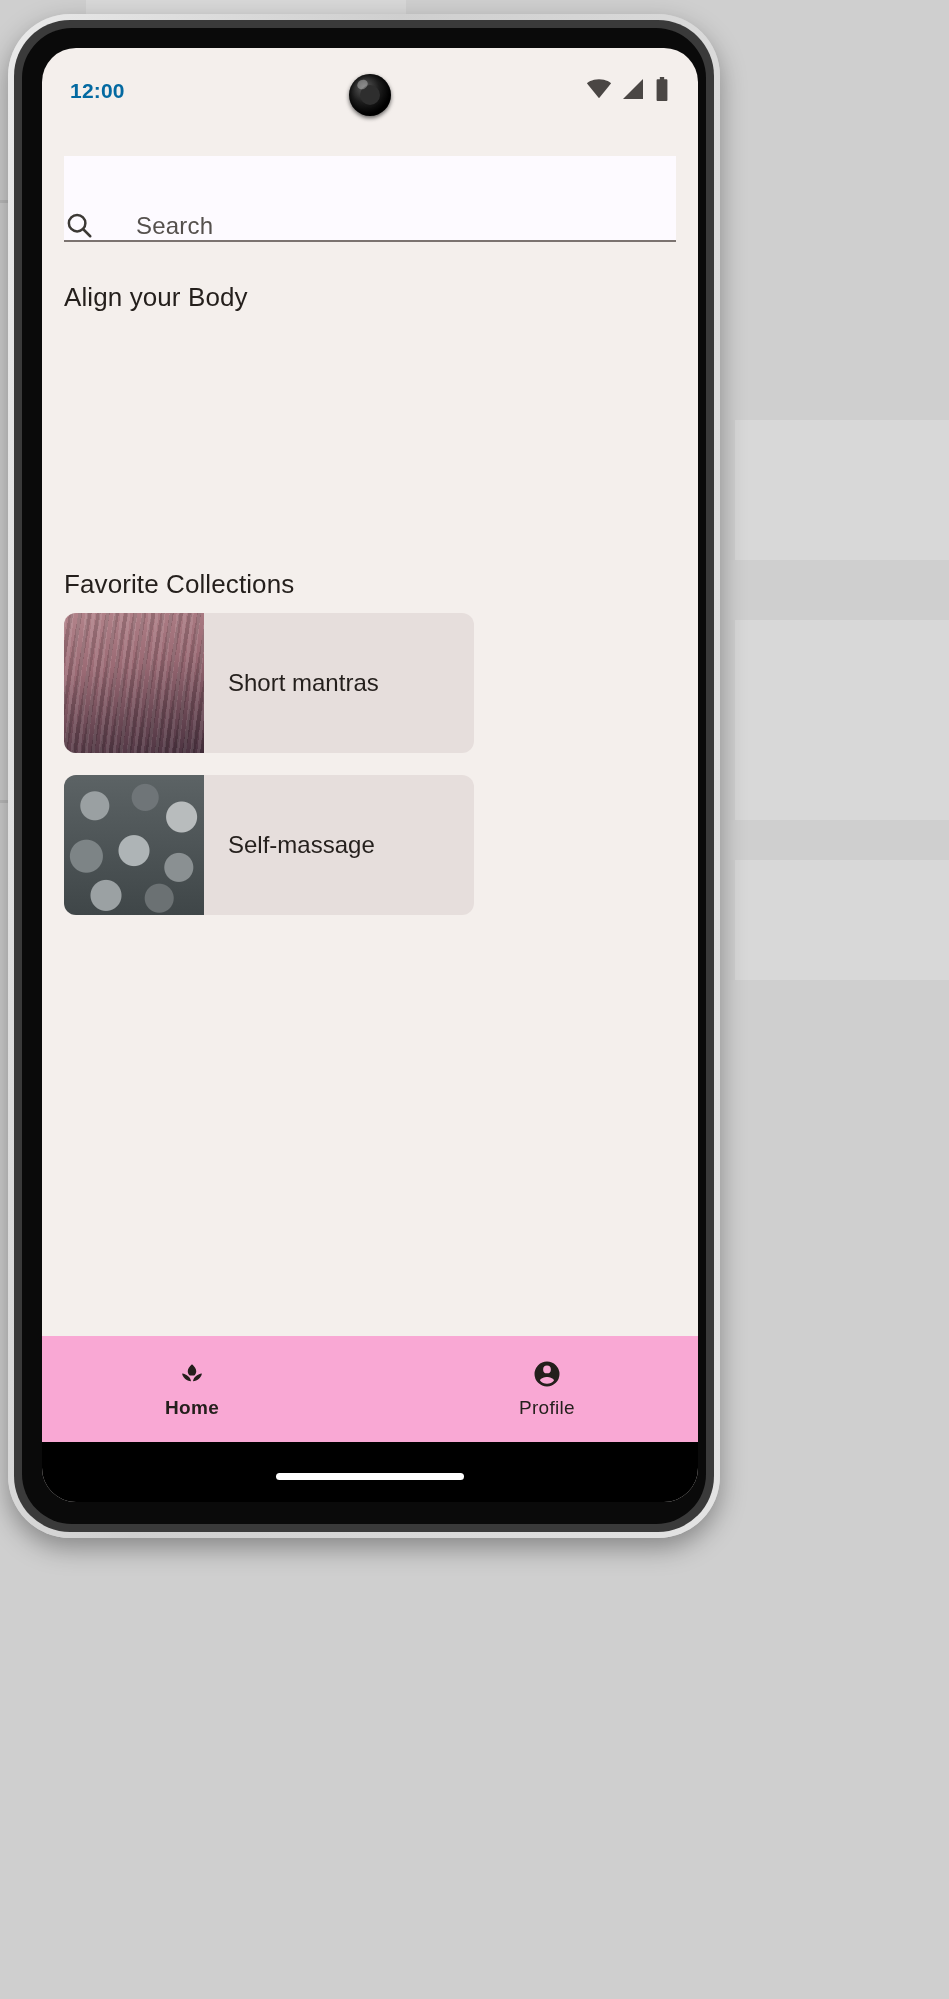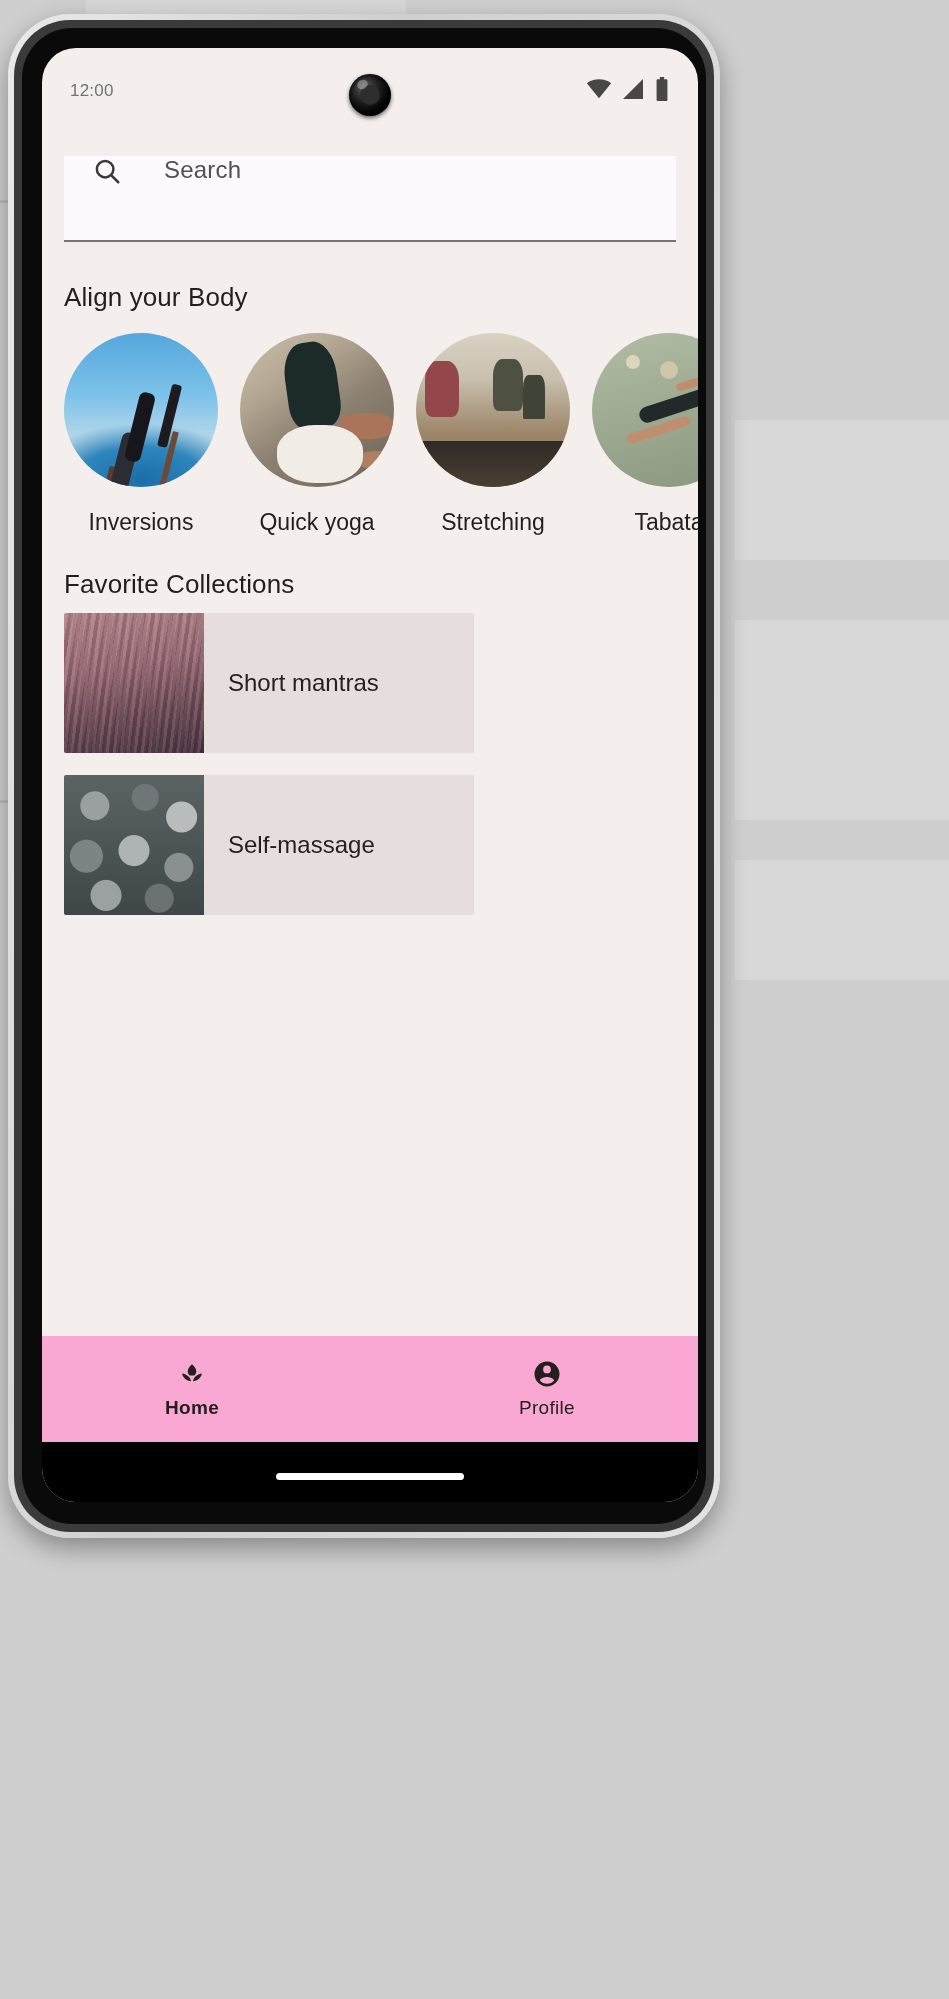--- a/index.html
+++ b/index.html
@@ -47,21 +47,21 @@
     overflow:hidden;
     background:#f4efec;
   }
 
   
   .statusbar{
     position:absolute; top:0; left:0; right:0; height:86px;
     display:flex; align-items:center; justify-content:space-between;
     padding:0 28px;
   }
-  .clock{ font-size:17px; color:#737373; letter-spacing:.2px; }
+  .clock{ font-size:21px; color:#0369a1; letter-spacing:.2px;font-weight:bold; }
   .sys-icons{ display:flex; align-items:center; gap:9px; }
   .punchhole{
     position:absolute; left:50%; top:26px; transform:translateX(-50%);
     width:42px; height:42px; border-radius:50%;
     background:radial-gradient(circle at 36% 32%, #5a5a5a 0%, #1d1d1d 38%, #000 70%);
     box-shadow:0 2px 4px rgba(0,0,0,.6), inset 0 0 6px #000;
   }
   .punchhole::after{
     content:""; position:absolute; left:8px; top:6px;
     width:11px; height:9px; border-radius:50%;
@@ -72,22 +72,21 @@
     width:20px; height:20px; border-radius:50%;
     background:#2e2e2e;
   }
 
   
   .search-wrap{
     position:absolute; left:22px; top:108px;
     width:612px; height:86px;
     background:#fdfaff;
     border-bottom:2.5px solid #7b7370;
-    display:flex; align-items:flex-start;
-    padding-left:28px;
+    display:flex; align-items:flex-end;
   }
   .search-icon{ width:30px; height:30px; flex:none; color:#3c3935; }
   .search-placeholder{
     margin-left:42px; font-size:24px; color:#55504d; letter-spacing:.2px;
   }
 
   
   .section-title{
     position:absolute; left:22px;
     font-size:26px; color:#241f1c; letter-spacing:.1px;
@@ -114,21 +113,21 @@
 
   
   .coll-grid{
     position:absolute; left:22px; top:565px;
     width:700px;
     display:flex; flex-wrap:wrap; gap:22px 16px;
   }
   .coll-card{
     width:410px; height:140px; flex:none;
     background:#e6dedc;
-    border-radius:2px;
+    border-radius:12px;
     display:flex; align-items:center;
     overflow:hidden;
   }
   .coll-thumb{ width:140px; height:140px; flex:none; position:relative; }
   .coll-label{
     margin-left:24px; font-size:24px; color:#241f1c;
     white-space:nowrap; overflow:hidden;
   }
 
   
@@ -295,51 +294,20 @@
         <svg width="30" height="30" viewBox="0 0 24 24" fill="none" stroke="#3c3935" stroke-width="2" stroke-linecap="round">
           <circle cx="10.5" cy="10.5" r="6.6"></circle>
           <line x1="15.6" y1="15.6" x2="21" y2="21"></line>
         </svg>
       </span>
       <span class="search-placeholder">Search</span>
     </div>
 
     <div class="section-title" id="title-align">Align your Body</div>
 
-    <div class="align-row">
-
-      <div class="align-item">
-        <div class="align-circle">
-          <div class="ph ph-inversions"></div>
-        </div>
-        <div class="align-label">Inversions</div>
-      </div>
-
-      <div class="align-item">
-        <div class="align-circle">
-          <div class="ph ph-quickyoga"></div>
-        </div>
-        <div class="align-label">Quick yoga</div>
-      </div>
-
-      <div class="align-item">
-        <div class="align-circle">
-          <div class="ph ph-stretching"></div>
-        </div>
-        <div class="align-label">Stretching</div>
-      </div>
-
-      <div class="align-item">
-        <div class="align-circle">
-          <div class="ph ph-tabata"></div>
-        </div>
-        <div class="align-label">Tabata</div>
-      </div>
-
-    </div>
 
     <div class="section-title" id="title-collections">Favorite Collections</div>
 
     <div class="coll-grid">
 
       <div class="coll-card">
         <div class="coll-thumb">
           <div class="ph ph-mantras"></div>
         </div>
         <div class="coll-label">Short mantras</div>

